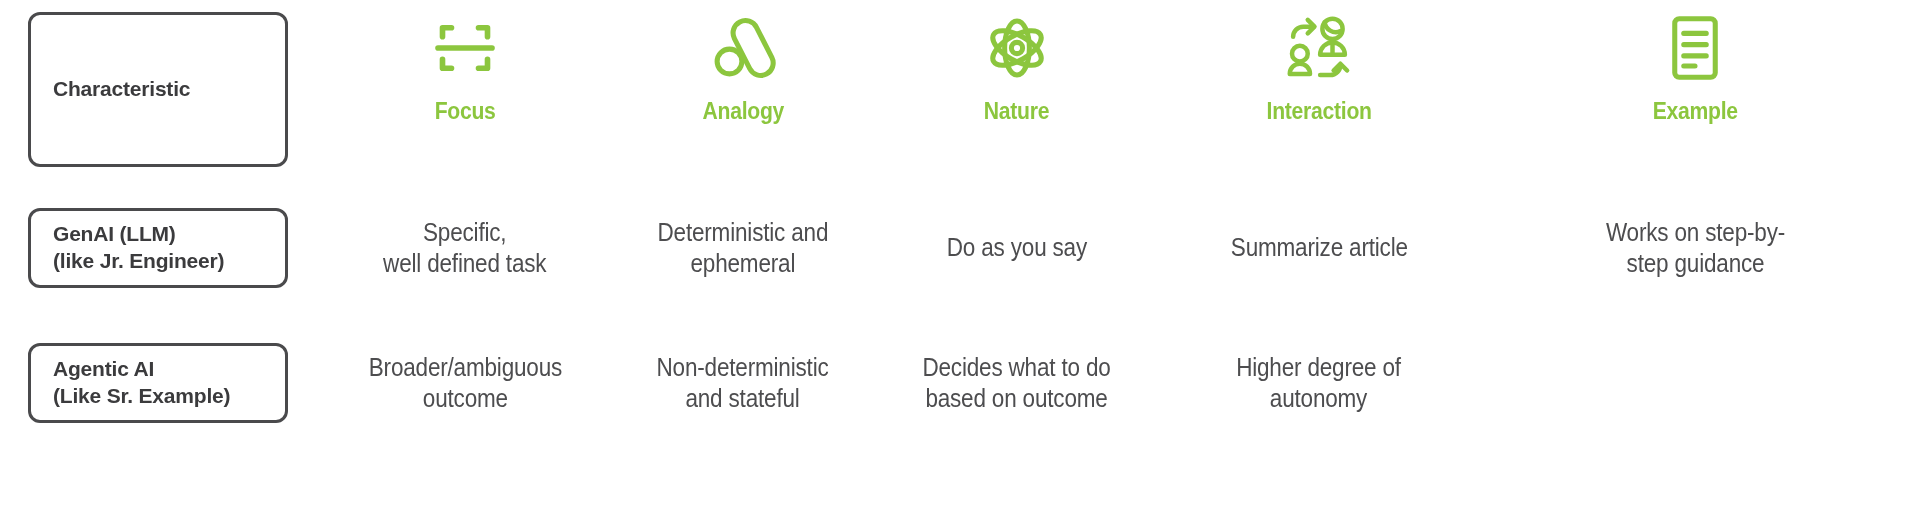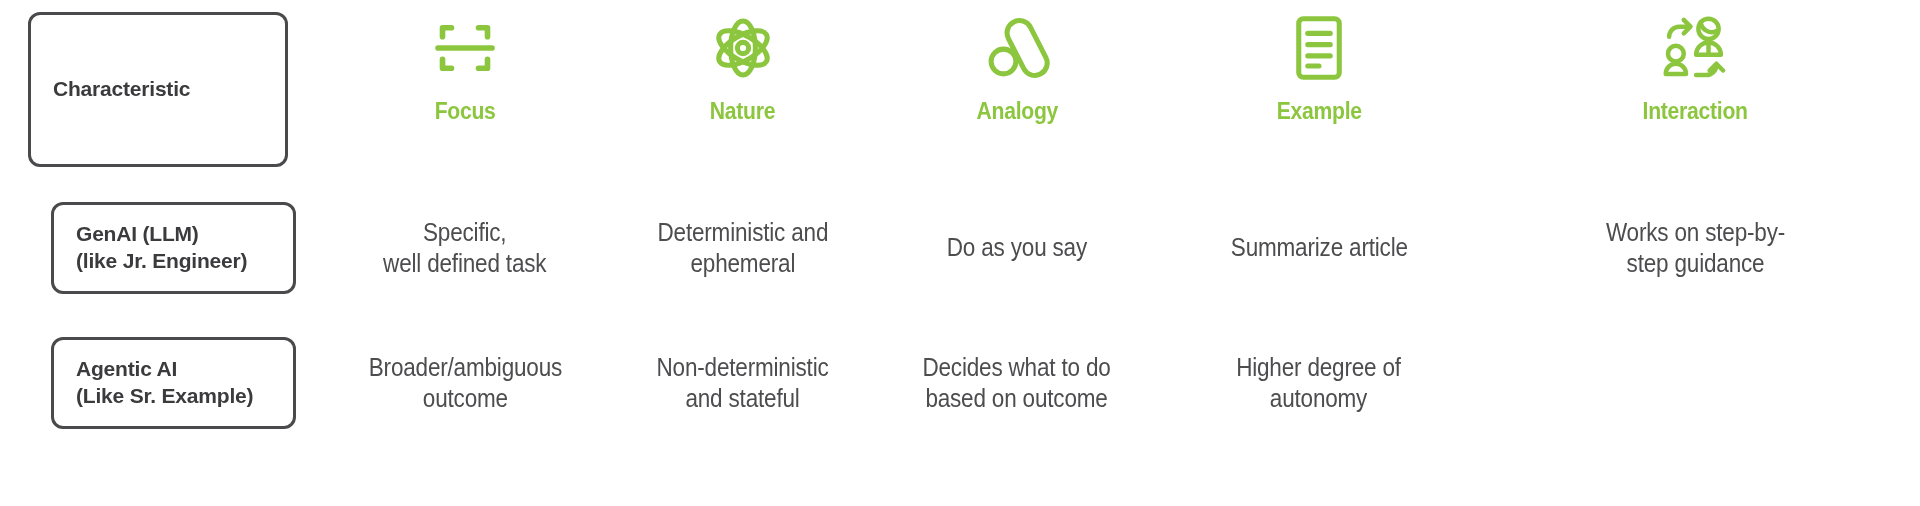--- a/index.html
+++ b/index.html
@@ -53,22 +53,21 @@
     align-items: center;
     padding-left: 22px;
     padding-right: 10px;
   }
   .label-box.header-box {
     width: 260px;
     height: 155px;
   }
   .label-box.row-box {
     width: 260px;
-    height: 92px;
-    margin-left: 23px;
+    height: 80px;
   }
   .label-text {
     font-weight: bold;
     font-size: 21px;
     line-height: 1.28;
     color: #3b3b3d;
     letter-spacing: -0.2px;
     white-space: pre-line;
   }
 
@@ -134,63 +133,63 @@
         <path d="M44 14 H52 V22" stroke="#8cc63e" stroke-width="5" stroke-linecap="round" stroke-linejoin="round"></path>
         <path d="M52 42 V50 H44" stroke="#8cc63e" stroke-width="5" stroke-linecap="round" stroke-linejoin="round"></path>
         <path d="M20 50 H12 V42" stroke="#8cc63e" stroke-width="5" stroke-linecap="round" stroke-linejoin="round"></path>
         <path d="M8 32 H56" stroke="#8cc63e" stroke-width="5" stroke-linecap="round"></path>
       </svg>
       <span class="head-label">Focus</span>
     </div>
 
     <div class="head-cell">
       <svg class="head-icon" viewBox="0 0 64 64" fill="none">
+        <circle cx="20" cy="44" r="11" stroke="#8cc63e" stroke-width="4.5"></circle>
+        <rect x="30" y="6" width="22" height="52" rx="11" stroke="#8cc63e" stroke-width="4.5" transform="rotate(-27 41 32)"></rect>
+      </svg>
+      <span class="head-label">Analogy</span>
+    </div>
+
+    <div class="head-cell">
+      <svg class="head-icon" viewBox="0 0 64 64" fill="none">
         <ellipse cx="32" cy="32" rx="11" ry="24" stroke="#8cc63e" stroke-width="4.5"></ellipse>
         <ellipse cx="32" cy="32" rx="11" ry="24" stroke="#8cc63e" stroke-width="4.5" transform="rotate(60 32 32)"></ellipse>
         <ellipse cx="32" cy="32" rx="11" ry="24" stroke="#8cc63e" stroke-width="4.5" transform="rotate(120 32 32)"></ellipse>
         <circle cx="32" cy="32" r="5" stroke="#8cc63e" stroke-width="4.5"></circle>
       </svg>
       <span class="head-label">Nature</span>
-    </div>
-
-    <div class="head-cell">
-      <svg class="head-icon" viewBox="0 0 64 64" fill="none">
-        <circle cx="20" cy="44" r="11" stroke="#8cc63e" stroke-width="4.5"></circle>
-        <rect x="30" y="6" width="22" height="52" rx="11" stroke="#8cc63e" stroke-width="4.5" transform="rotate(-27 41 32)"></rect>
-      </svg>
-      <span class="head-label">Analogy</span>
-    </div>
-
-    <div class="head-cell">
-      <svg class="head-icon" viewBox="0 0 64 64" fill="none">
-        <rect x="14" y="6" width="36" height="52" rx="4" stroke="#8cc63e" stroke-width="4.5"></rect>
-        <path d="M22 19 H42" stroke="#8cc63e" stroke-width="4.5" stroke-linecap="round"></path>
-        <path d="M22 29 H42" stroke="#8cc63e" stroke-width="4.5" stroke-linecap="round"></path>
-        <path d="M22 39 H42" stroke="#8cc63e" stroke-width="4.5" stroke-linecap="round"></path>
-        <path d="M22 48 H32" stroke="#8cc63e" stroke-width="4.5" stroke-linecap="round"></path>
-      </svg>
-      <span class="head-label">Example</span>
     </div>
 
     <div class="head-cell">
       <svg class="head-icon" viewBox="0 0 64 64" fill="none">
         <circle cx="44" cy="15" r="9" stroke="#8cc63e" stroke-width="4"></circle>
         <path d="M33 38 a11 11 0 0 1 22 0 z" stroke="#8cc63e" stroke-width="4" stroke-linejoin="round"></path>
         <path d="M44 28 V38" stroke="#8cc63e" stroke-width="4"></path>
         <path d="M37 9 a10 10 0 0 0 14 8" stroke="#8cc63e" stroke-width="4" stroke-linecap="round"></path>
         <circle cx="15" cy="37" r="7" stroke="#8cc63e" stroke-width="4"></circle>
         <path d="M6 55 a9 9 0 0 1 18 0 z" stroke="#8cc63e" stroke-width="4" stroke-linejoin="round"></path>
         <path d="M9 22 a9 9 0 0 1 9-9 h9" stroke="#8cc63e" stroke-width="4" stroke-linecap="round" stroke-linejoin="round"></path>
         <path d="M22 7 l6 6 -6 6" stroke="#8cc63e" stroke-width="4" stroke-linecap="round" stroke-linejoin="round" fill="none"></path>
         <path d="M33 56 h9 a9 9 0 0 0 9-9" stroke="#8cc63e" stroke-width="4" stroke-linecap="round" stroke-linejoin="round"></path>
         <path d="M45 52 l6 -6 6 6" stroke="#8cc63e" stroke-width="4" stroke-linecap="round" stroke-linejoin="round" fill="none"></path>
       </svg>
       <span class="head-label">Interaction</span>
     </div>
 
+    <div class="head-cell">
+      <svg class="head-icon" viewBox="0 0 64 64" fill="none">
+        <rect x="14" y="6" width="36" height="52" rx="4" stroke="#8cc63e" stroke-width="4.5"></rect>
+        <path d="M22 19 H42" stroke="#8cc63e" stroke-width="4.5" stroke-linecap="round"></path>
+        <path d="M22 29 H42" stroke="#8cc63e" stroke-width="4.5" stroke-linecap="round"></path>
+        <path d="M22 39 H42" stroke="#8cc63e" stroke-width="4.5" stroke-linecap="round"></path>
+        <path d="M22 48 H32" stroke="#8cc63e" stroke-width="4.5" stroke-linecap="round"></path>
+      </svg>
+      <span class="head-label">Example</span>
+    </div>
+
     <div class="label-cell">
       <div class="label-box row-box">
         <span class="label-text">GenAI (LLM)
 (like Jr. Engineer)</span>
       </div>
     </div>
     <div class="body-cell">
       <span class="body-text">Specific,
 well defined task</span>
     </div>

